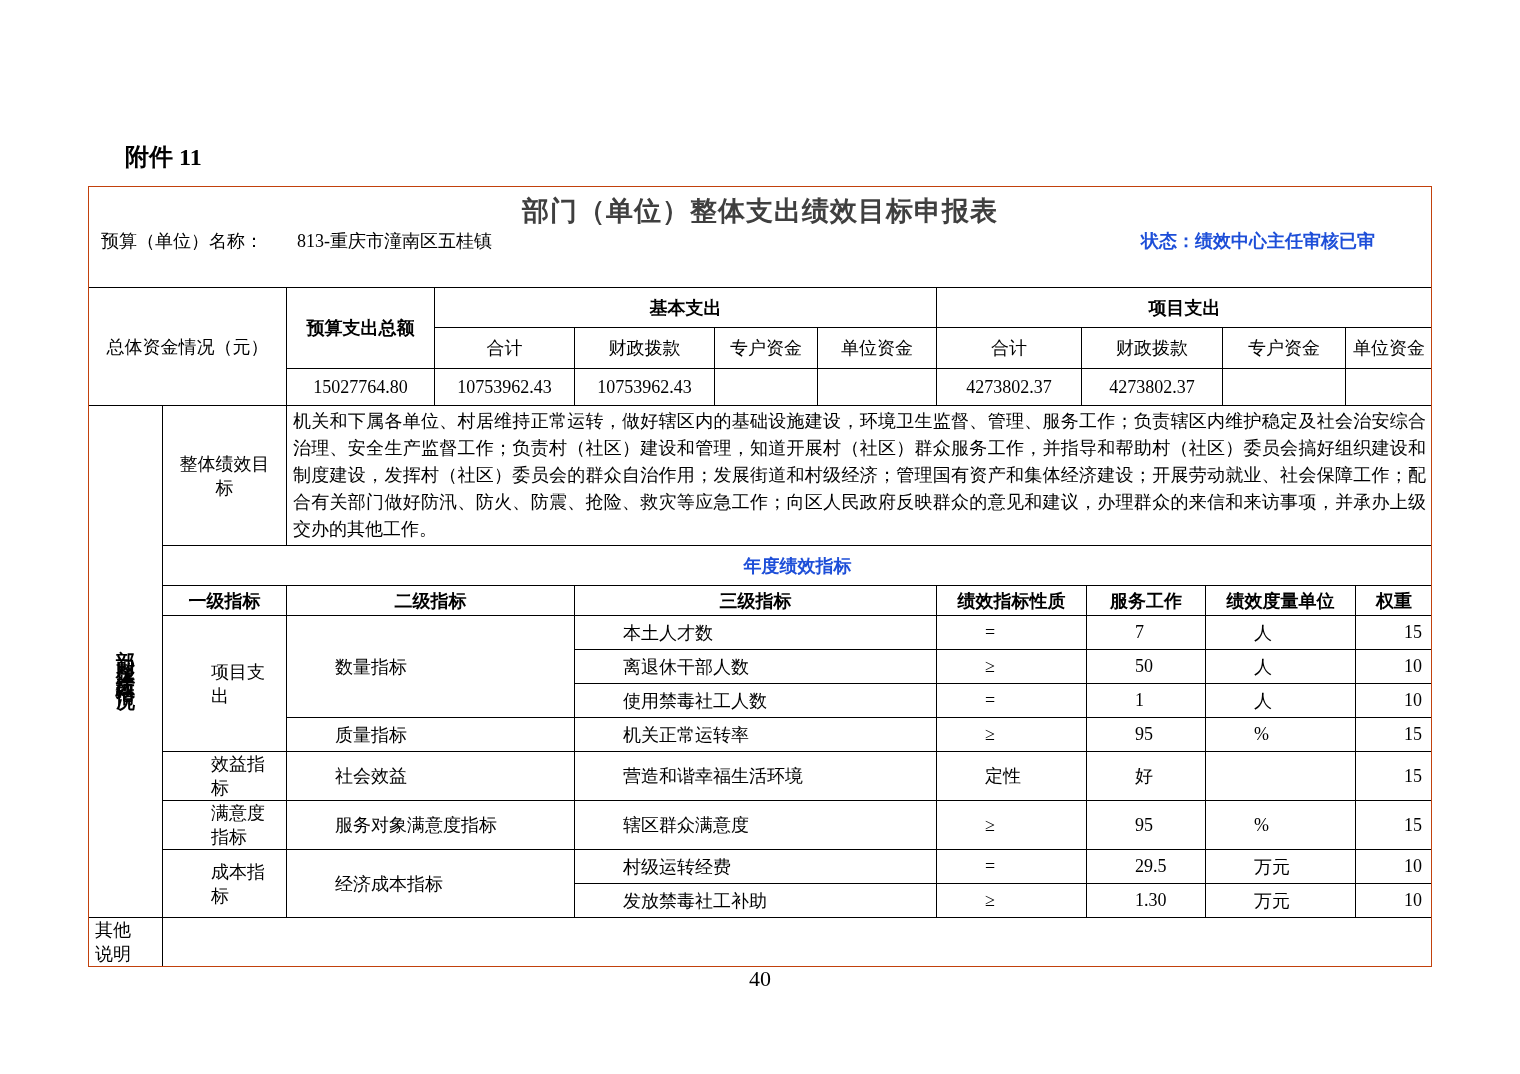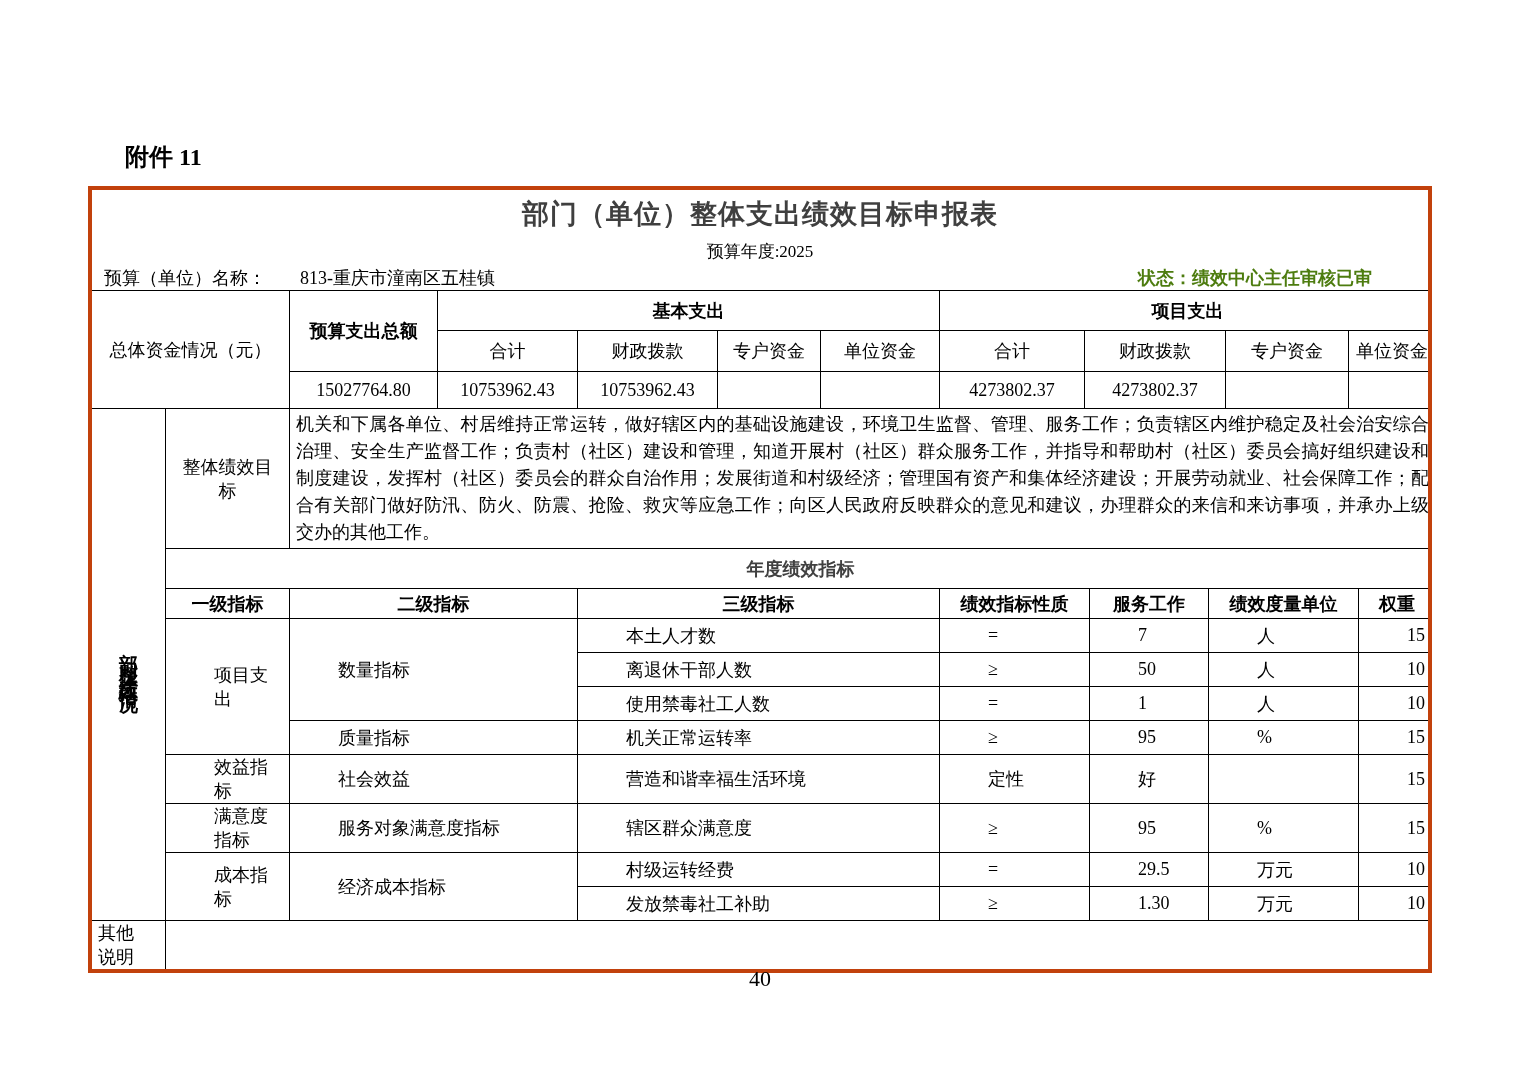--- a/index.html
+++ b/index.html
@@ -5,29 +5,29 @@
   * { box-sizing: border-box; }
   html, body { margin: 0; padding: 0; background: #e8e8e8; }
   .page {
     width: 1520px; height: 1074px; background: #ffffff; position: relative;
     font-family: "Liberation Serif", "DejaVu Serif", serif; color: #000;
     margin: 0 auto; overflow: hidden;
   }
   .attachment { position: absolute; top: 141px; left: 125px; font-size: 24px; font-weight: 600; }
   .doc {
     position: absolute; top: 186px; left: 88px; width: 1344px;
-    border: 4px solid #c2410c; overflow: hidden; background: #fff;
+    border: 1px solid #c2410c; overflow: hidden; background: #fff;
   }
   .doc-header { height: 100px; padding-top: 9px; }
   .hei { font-family: "Liberation Sans", "DejaVu Sans", sans-serif; }
   .title { text-align: center; font-size: 27px; font-weight: 700; color: #3f3f3f; letter-spacing: 1px; line-height: 1.12; }
   .subtitle { text-align: center; font-size: 17px; margin-top: 11px; }
   .name-row { display: flex; justify-content: space-between; align-items: flex-end; font-size: 18px; margin-top: 3px; padding: 0 10px 0 12px; }
   .unit-value { margin-left: 34px; }
-  .status { color: #4d7c0f; font-weight: 700; padding-right: 46px; }
+  .status { color: #1d4ed8; font-weight: 700; padding-right: 46px; }
 
   table.grid { border-collapse: collapse; table-layout: fixed; width: calc(100% + 2px); margin-left: -1px; }
   table.perf { margin-top: -1px; margin-bottom: -1px; }
   table.grid td { border: 1px solid #000; font-size: 18px; padding: 0 6px; overflow: hidden; vertical-align: middle; word-break: break-all; }
 
   .center { text-align: center; }
   .bold-hdr { font-weight: 700; font-family: "Liberation Sans", "DejaVu Sans", sans-serif; }
 
   tr.fh1 td { height: 40px; }
   tr.fh2 td { height: 41px; }
@@ -36,42 +36,41 @@
   tr.annual-r td { height: 40px; }
   tr.chdr td { height: 30px; }
   tr.drow td { height: 34px; padding-left: 48px; }
   tr.other-r td { height: 48px; }
 
   td.num { text-align: center; font-size: 18px; }
   td.lcell { text-align: left; padding-left: 9px; }
   .goal-label-cell { text-align: center; }
   .goal-label-cell span { display: inline-block; width: 5em; }
   .goal-text-cell { font-size: 19px; line-height: 27px; text-align: justify; padding: 2px 6px 2px 8px; vertical-align: middle; }
-  .annual-cell { text-align: center; font-size: 21px; font-weight: 700; color: #404040; }
+  .annual-cell { text-align: center; font-size: 21px; font-weight: 700; color: #1d4ed8; }
   .vcell { text-align: center; vertical-align: middle; padding: 0; }
   .vlabel {
     display: inline-block; writing-mode: vertical-rl; text-orientation: upright;
     letter-spacing: 6px; font-weight: 700; font-size: 19px; line-height: 1.15;
   }
   .other-label-cell { text-align: left; padding-left: 10px; line-height: 24px; }
   .other-label-cell span { display: inline-block; width: 40px; }
   .page-number { position: absolute; top: 966px; left: 0; width: 100%; text-align: center; font-size: 22px; }
 </style>
 </head>
 <body>
 
 <div class="page">
 
   <div class="attachment">附件 11</div>
 
   <div class="doc">
 
     <div class="doc-header">
       <div class="title hei">部门（单位）整体支出绩效目标申报表</div>
-      <div class="subtitle">预算年度:2025</div>
       <div class="name-row">
         <div class="name-left">
           <span>预算（单位）名称：</span><span class="unit-value">813-重庆市潼南区五桂镇</span>
         </div>
         <div class="status">状态：绩效中心主任审核已审</div>
       </div>
     </div>
 
     <table class="grid funds">
       <colgroup>

